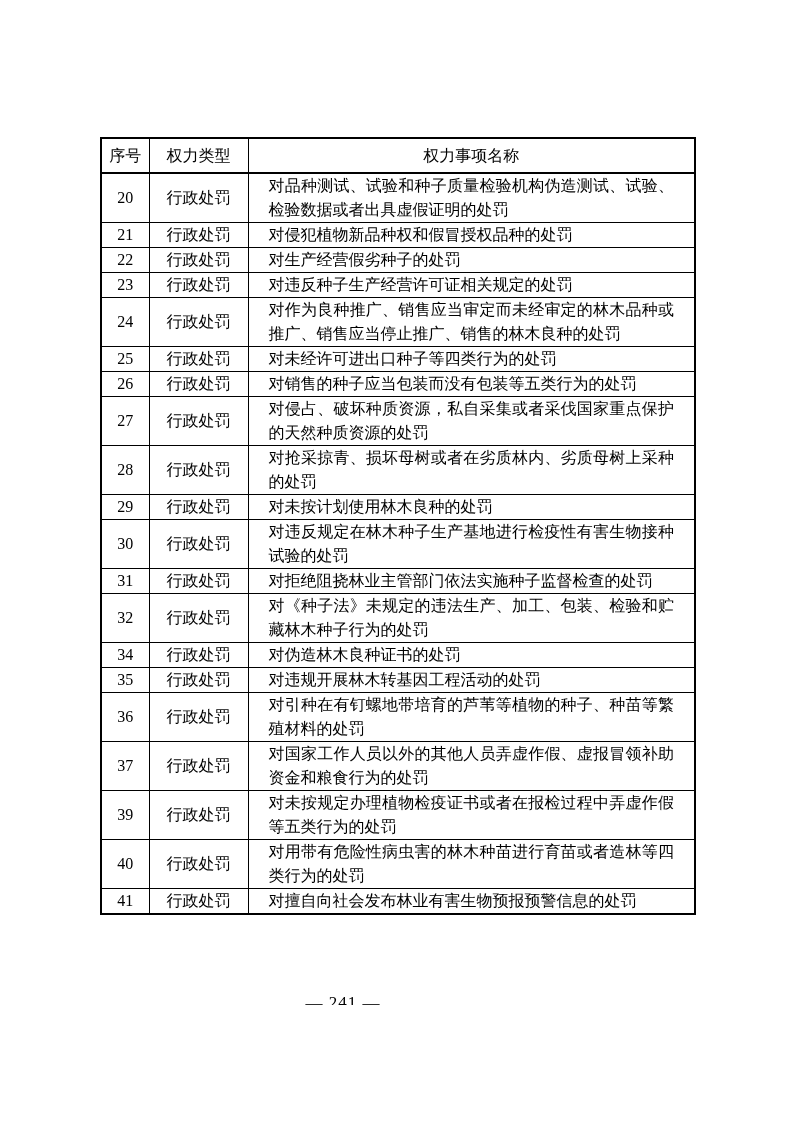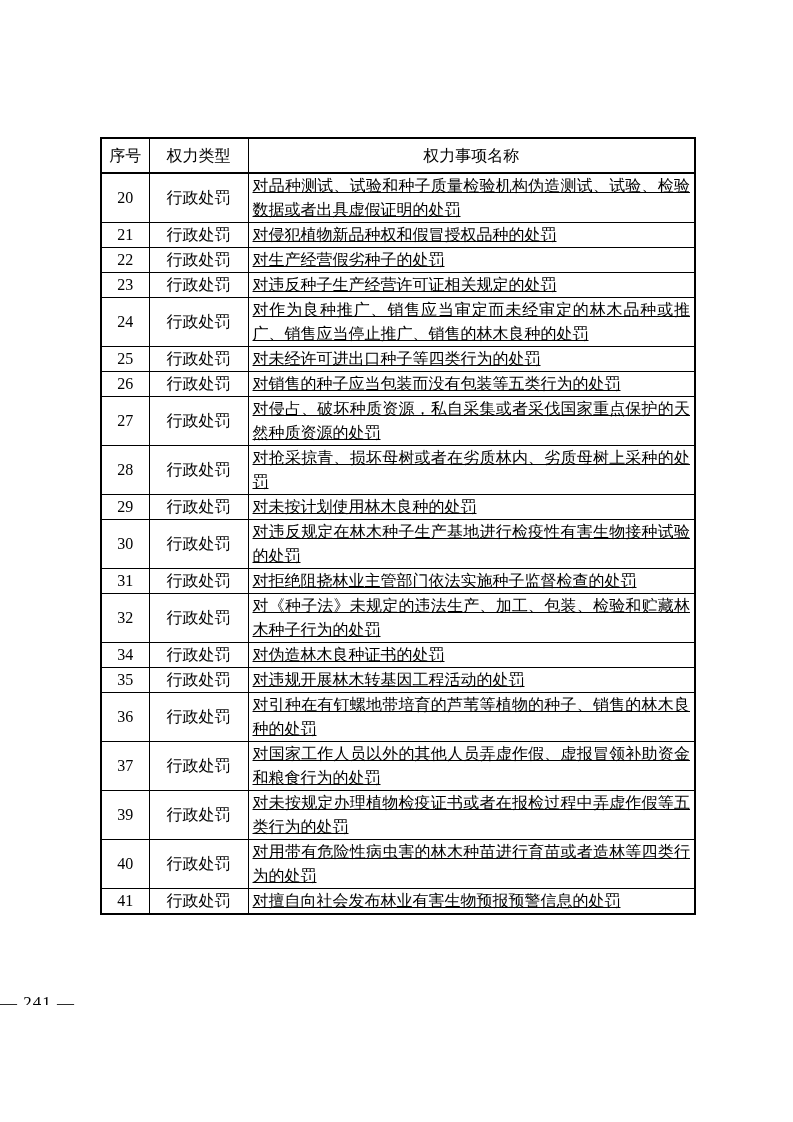--- a/index.html
+++ b/index.html
@@ -50,34 +50,33 @@
     padding: 4px;
   }
   td.cell-type {
     text-align: center;
     padding: 8px;
     margin-left: 44px;
   }
   td.cell-name {
     text-align: justify;
     text-justify: inter-ideograph;
-    padding: 0 4px;
-    text-decoration: underline;
+    padding: 0 20px;
   }
   table.doc-table tbody td {
     height: 25px;
     padding-top: 0;
     padding-bottom: 0;
   }
   .page-number {
     position: absolute;
     top: 993px;
     left: 0;
     width: 686px;
-    text-align: left;
+    text-align: center;
     font-size: 17px;
     letter-spacing: 1px;
     white-space: pre;
   }
 </style>
 </head>
 <body>
 
 <div class="page">
 
@@ -182,21 +181,21 @@
 
   <tr>
     <td class="cell-no">35</td>
     <td class="cell-type">行政处罚</td>
     <td class="cell-name">对违规开展林木转基因工程活动的处罚</td>
   </tr>
 
   <tr>
     <td class="cell-no">36</td>
     <td class="cell-type">行政处罚</td>
-    <td class="cell-name">对引种在有钉螺地带培育的芦苇等植物的种子、销售的林木良种的处罚</td>
+    <td class="cell-name">对引种在有钉螺地带培育的芦苇等植物的种子、种苗等繁殖材料的处罚</td>
   </tr>
 
   <tr>
     <td class="cell-no">37</td>
     <td class="cell-type">行政处罚</td>
     <td class="cell-name">对国家工作人员以外的其他人员弄虚作假、虚报冒领补助资金和粮食行为的处罚</td>
   </tr>
 
 
   <tr>

